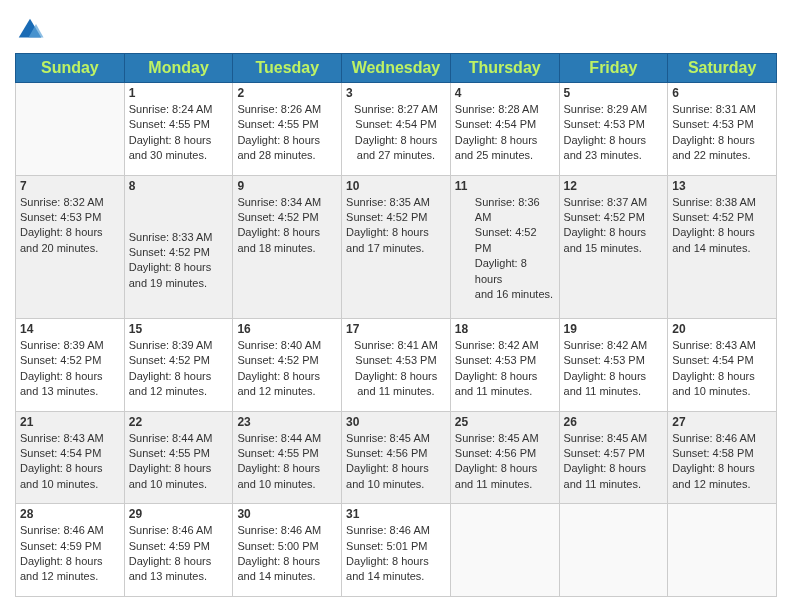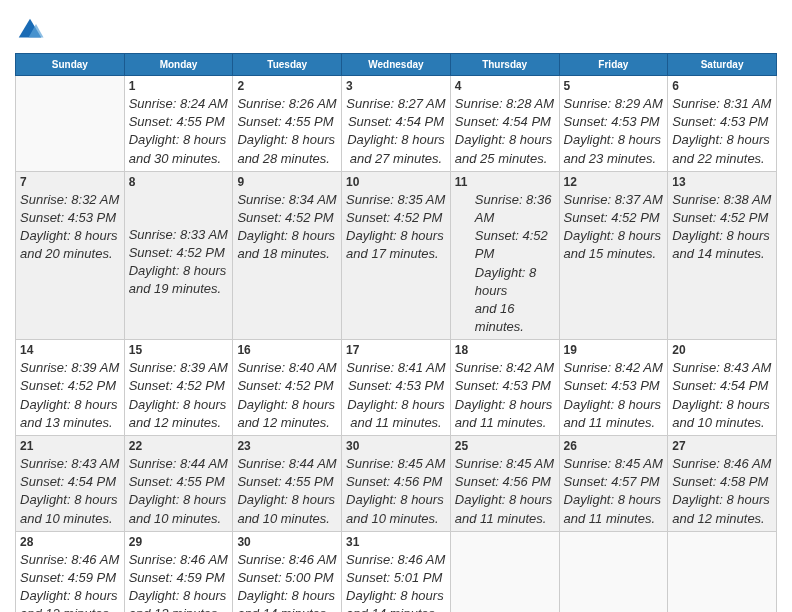--- a/index.html
+++ b/index.html
@@ -55,24 +55,24 @@
     }
     .calendar {
       flex: 1;
       border: 1px solid #ccc;
       border-collapse: collapse;
       width: 100%;
       table-layout: fixed;
     }
     .calendar th {
       background-color: #2a7ab5;
-      color: #ffffff;
+      color: #bef264;
       text-align: center;
       padding: 5px 2px;
-      font-size: 10px;
+      font-size: 16px;
       border: 1px solid #1a5a90;
     }
     .calendar td {
       border: 1px solid #ccc;
       vertical-align: top;
       padding: 3px 4px;
       font-size: 10px;
       color: #333;
       background: #fff;
       height: 80px;
@@ -80,24 +80,23 @@
     .calendar td.empty {
       background: #f9f9f9;
     }
     .day-number {
       font-size: 12px;
       font-weight: bold;
       display: block;
       margin-bottom: 2px;
     }
     .day-info {
-      font-size: 13px;
+      font-size: 11px;
       line-height: 1.4;
       color: #333;
-      font-style: italic;
     }
     .row-shaded td {
       background: #f0f0f0;
     }
   </style>
 </head>
 <body>
 
 <div class="page">
   <div class="header">

